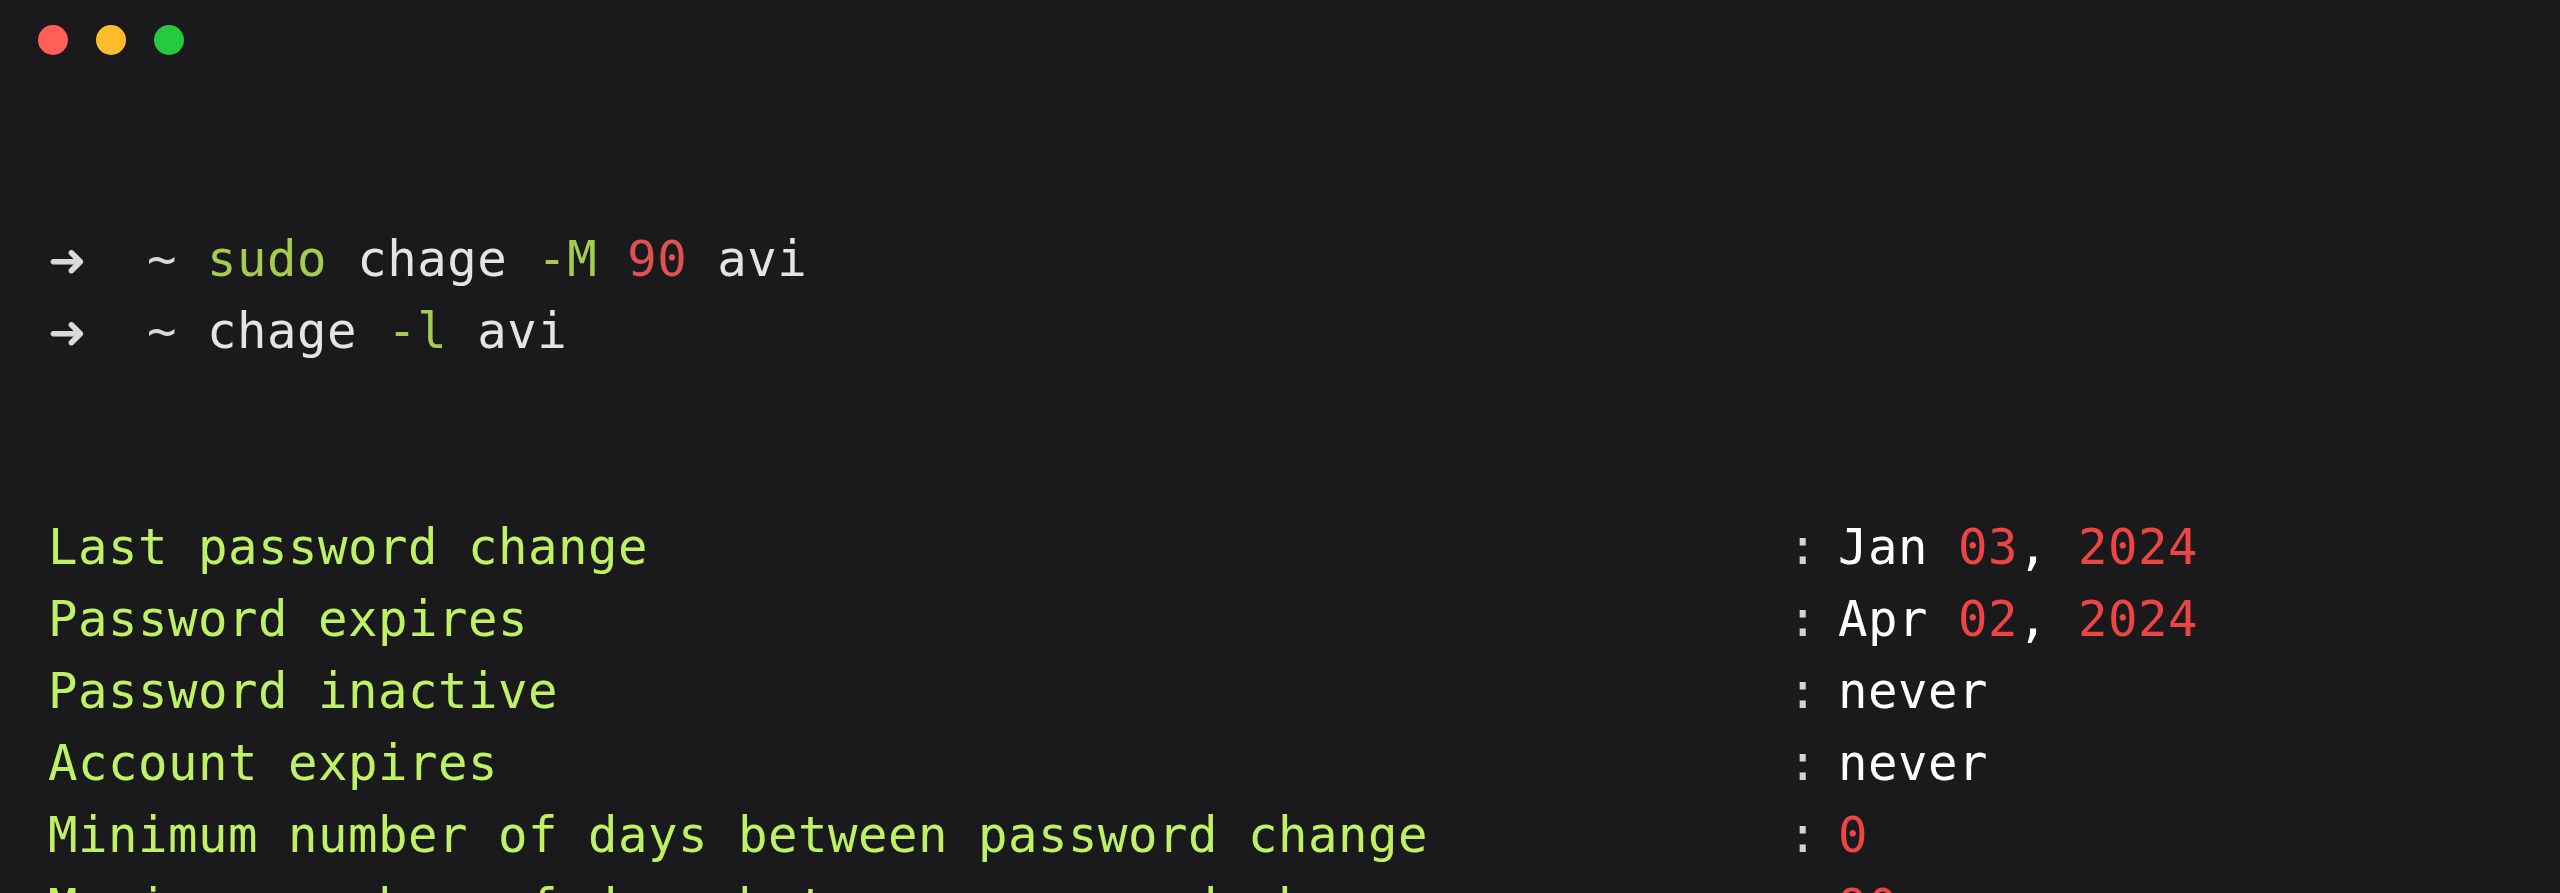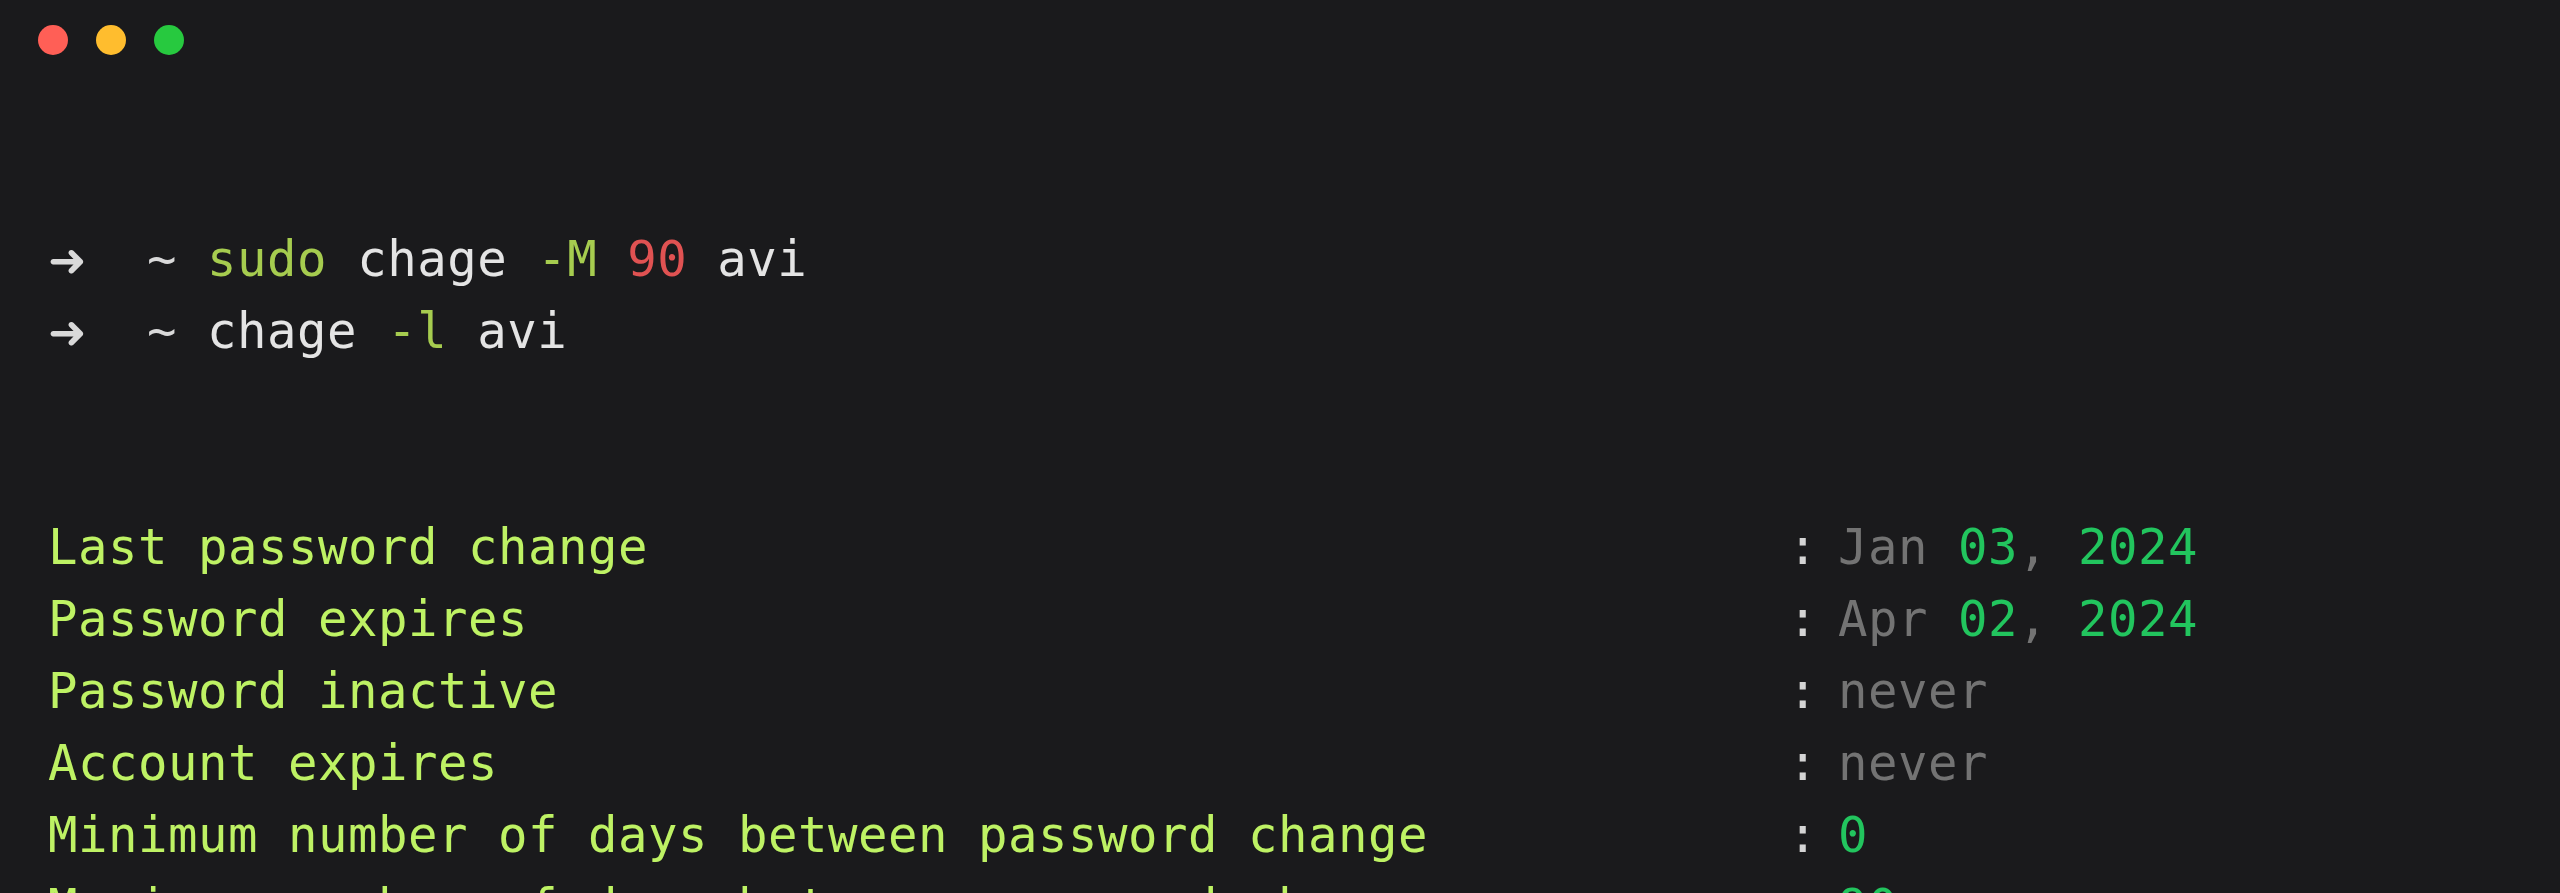--- a/index.html
+++ b/index.html
@@ -95,22 +95,22 @@
     display: inline-block;
     width: 50px;
     color: #d4d4d4;
     vertical-align: top;
   }
   .out-value {
     display: inline-block;
     vertical-align: top;
     white-space: pre;
   }
-  .val-plain { color: #737373; }
-  .val-num   { color: #22c55e; margin-top: 24px; }
+  .val-plain { color: #ffffff; }
+  .val-num   { color: #ef4444; margin-top: 24px; }
 </style>
 </head>
 <body>
 
 <div id="terminal-window">
 
   <div id="titlebar">
     <span class="traffic-light" style="background: rgb(255, 95, 86);"></span>
     <span class="traffic-light" style="background: rgb(255, 189, 46);"></span>
     <span class="traffic-light" style="background: rgb(39, 201, 63);"></span>

